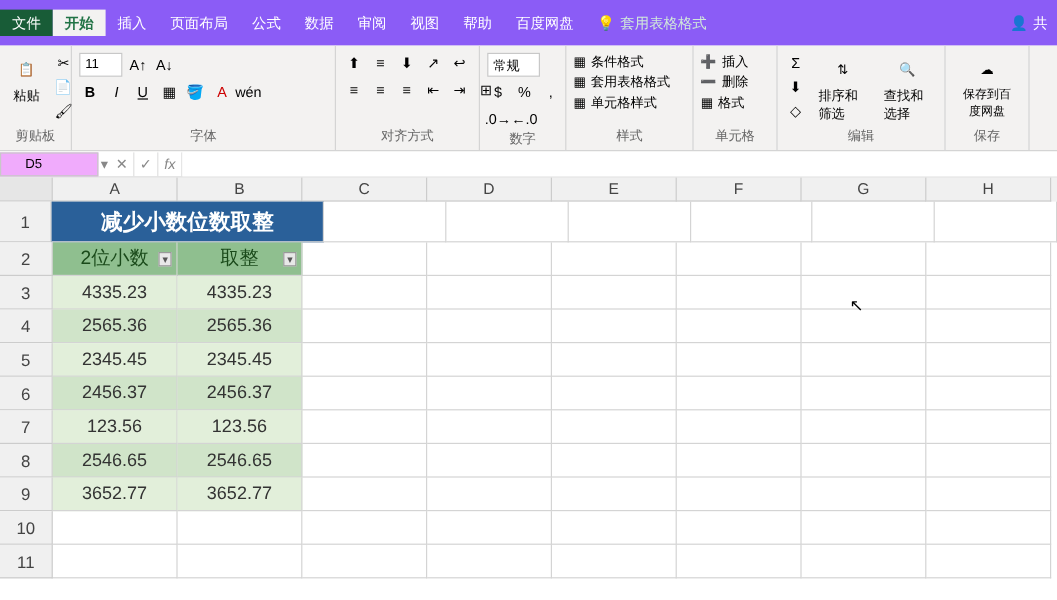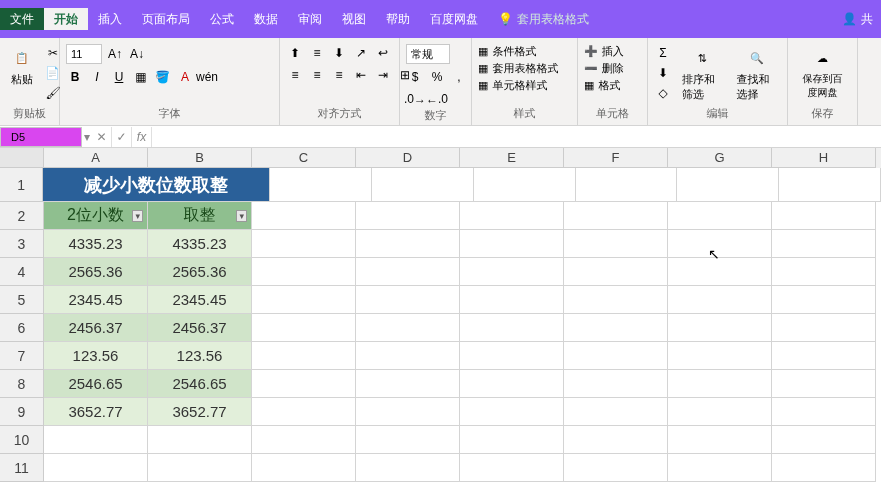--- a/index.html
+++ b/index.html
@@ -17,21 +17,21 @@
   .rgroup .glabel { text-align: center; font-size: 11px; color: #666; margin-top: auto; padding-bottom: 2px; }
   .rgroup .gbody { flex: 1; display: flex; align-items: flex-start; gap: 6px; padding-top: 4px; }
   .vbtn { display: flex; flex-direction: column; align-items: center; gap: 2px; padding: 2px 4px; cursor: pointer; font-size: 11px; }
   .vbtn .icon { width: 24px; height: 24px; display: flex; align-items: center; justify-content: center; }
   .hrow { display: flex; align-items: center; gap: 4px; }
   .smallbtn { width: 18px; height: 18px; display: flex; align-items: center; justify-content: center; cursor: pointer; font-size: 12px; }
   .sel { border: 1px solid #c8c8c8; background: #fff; height: 20px; padding: 0 4px; font-size: 11px; display: flex; align-items: center; }
   .col { display: flex; flex-direction: column; gap: 2px; }
   
   .formula-bar { height: 22px; border-bottom: 1px solid #d4d4d4; display: flex; align-items: center; }
-  .name-box { width: 82px; height: 20px; border: 1px solid #c8c8c8; background: #d946ef; padding: 0 10px; display: flex; align-items: center; font-size: 11px; }
+  .name-box { width: 82px; height: 20px; border: 1px solid #c8c8c8; background: #f0abfc; padding: 0 20px; display: flex; align-items: center; font-size: 11px; }
   .fb-btn { width: 20px; height: 20px; display: flex; align-items: center; justify-content: center; color: #888; border-right: 1px solid #e0e0e0; }
   .fb-input { flex: 1; height: 20px; padding: 0 6px; border: none; font-size: 11px; }
   
   .grid { position: relative; }
   .ghdr { display: flex; height: 20px; background: #f0f0f0; }
   .corner { width: 44px; background: #e6e6e6; border-right: 1px solid #ccc; border-bottom: 1px solid #ccc; }
   .colhdr { border-right: 1px solid #ccc; border-bottom: 1px solid #ccc; display: flex; align-items: center; justify-content: center; font-size: 13px; color: #444; }
   .row { display: flex; }
   .rowhdr { width: 44px; background: #f0f0f0; border-right: 1px solid #ccc; border-bottom: 1px solid #ccc; display: flex; align-items: center; justify-content: center; font-size: 14px; color: #444; }
   .cell { border-right: 1px solid #d4d4d4; border-bottom: 1px solid #d4d4d4; display: flex; align-items: center; justify-content: center; font-size: 15px; }

